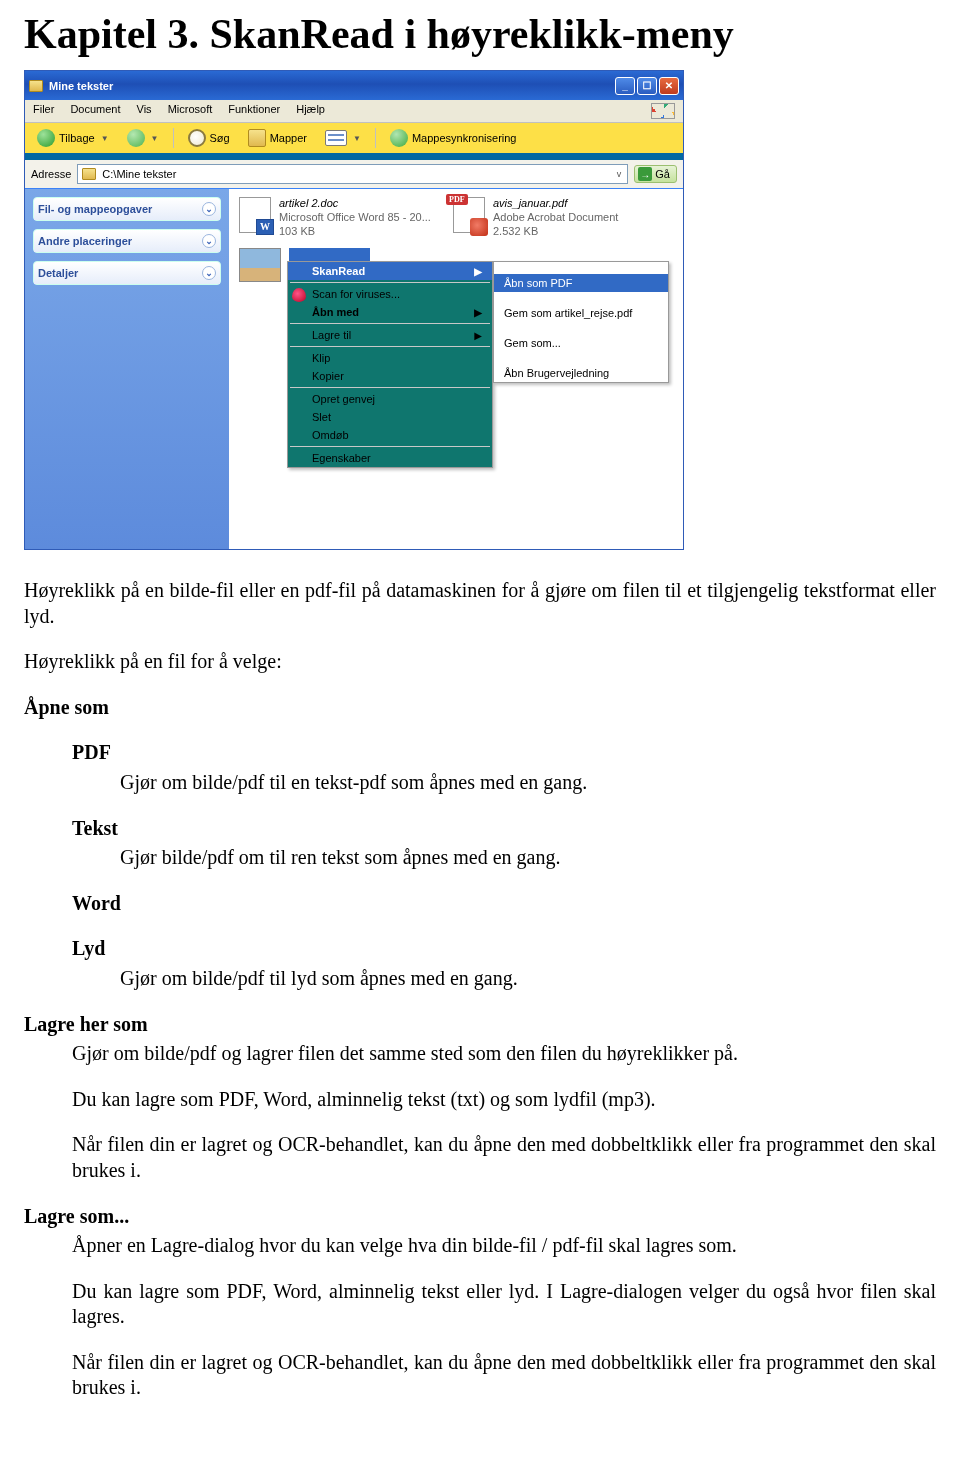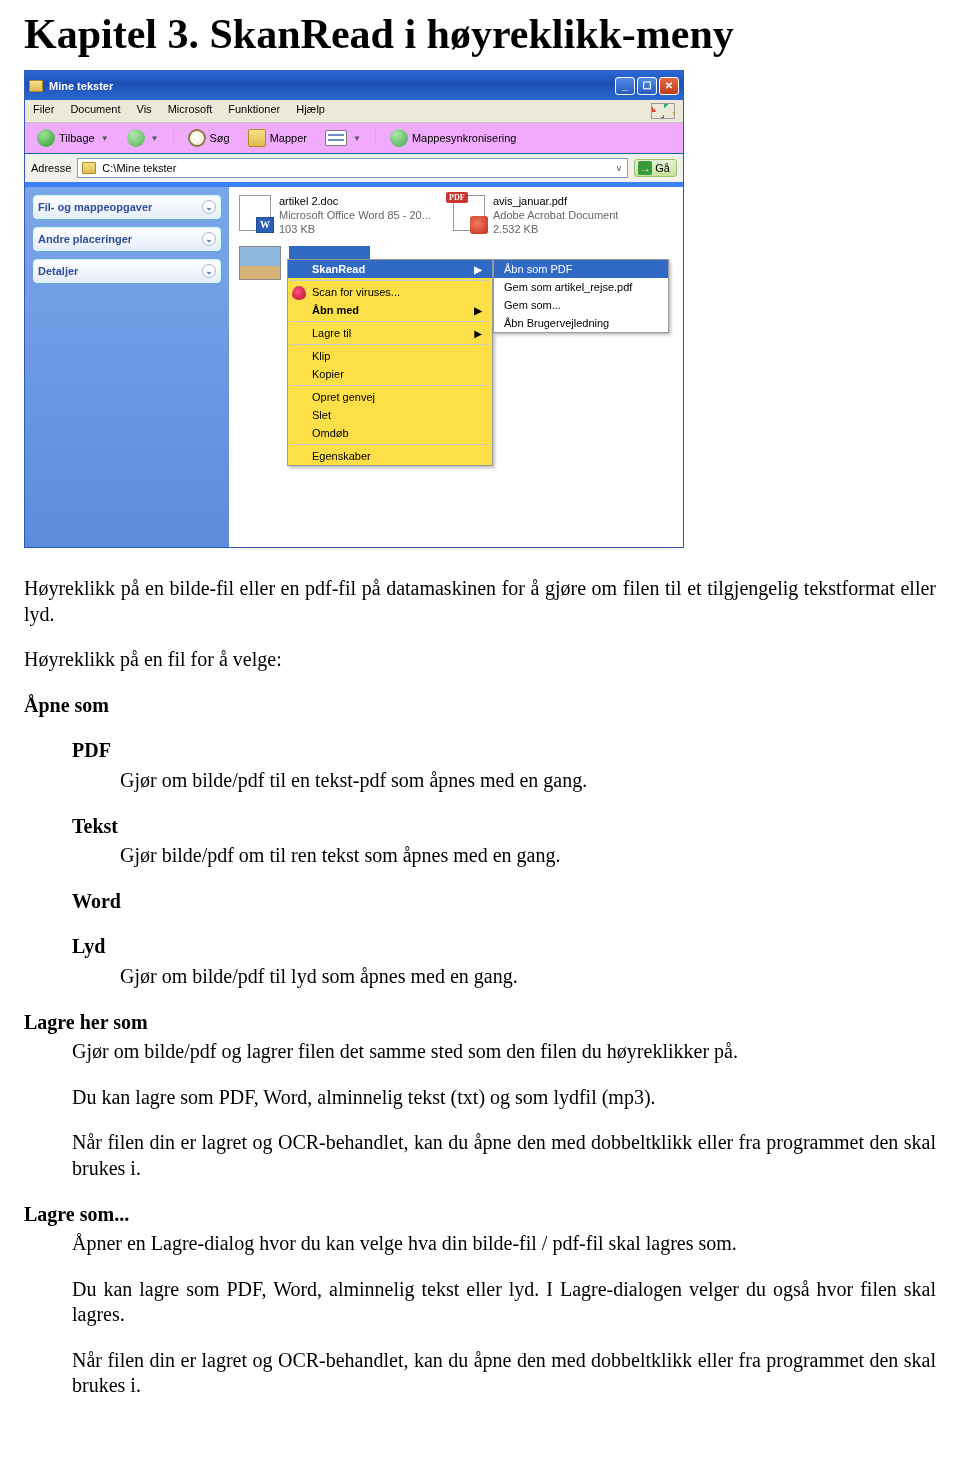--- a/index.html
+++ b/index.html
@@ -70,22 +70,22 @@
       linear-gradient(135deg,#3a7,#3a7 25%,transparent 25%) 12px 0/12px 8px no-repeat,
       linear-gradient(-45deg,#37d,#37d 25%,transparent 25%) 0 8px/12px 8px no-repeat,
       linear-gradient(-135deg,#fb3,#fb3 25%,transparent 25%) 12px 8px/12px 8px no-repeat;
     border: 1px solid #999;
   }
   .xp-toolbar {
     display: flex;
     align-items: center;
     gap: 6px;
     padding: 4px 6px;
-    background: #f0abfc;
-    border-bottom: 1px solid #0369a1;
+    background: #fde047;
+    border-bottom: 7px solid #0369a1;
   }
   .tb-btn {
     display: flex; align-items: center; gap: 4px;
     padding: 2px 6px;
     border-radius: 3px;
   }
   .tb-ico { width: 18px; height: 18px; border-radius: 50%; }
   .tb-ico.green-back { background: radial-gradient(circle at 35% 30%,#9de29a,#2a9a2a); }
   .tb-ico.green-fwd { background: radial-gradient(circle at 35% 30%,#b4e8b1,#4db14d); }
   .tb-ico.mag { background: radial-gradient(circle at 40% 40%,#fff,#efe9cf); border: 2px solid #8a7a40; }
@@ -102,21 +102,21 @@
   .tb-ico.views::after { top: 8px; }
   .tb-ico.sync {
     background: radial-gradient(circle at 35% 30%,#b1e6b1,#3ca83c);
   }
   .tb-sep { width: 1px; height: 20px; background: #c0c0c0; margin: 0 2px; }
   .tb-caret { font-size: 8px; color: #555; margin-left: 2px; }
   .xp-addr {
     display: flex; align-items: center; gap: 6px;
     padding: 4px 6px;
     background: #f3f2ea;
-    border-bottom: 5px solid #3b82f6;
+    border-bottom: 1px solid #3b82f6;
   }
   .addr-box {
     flex: 1;
     display: flex; align-items: center;
     height: 20px;
     background: #fff;
     border: 1px solid #7f9db9;
     padding: 0 4px;
   }
   .addr-box .small-folder {
@@ -175,28 +175,28 @@
   .file-item { display: flex; gap: 8px; width: 200px; }
   .fi-ico { width: 32px; height: 36px; border: 1px solid #999; background: #fff; position: relative; }
   .fi-ico.doc::after { content: "W"; position: absolute; right: -4px; bottom: -3px; width: 16px; height: 14px; background: #2b5fb4; color: #fff; font: bold 10px/14px Tahoma; text-align: center; border: 1px solid #204a93; }
   .fi-ico.pdf { background: linear-gradient(#fff,#fff); }
   .fi-badge-pdf { position: absolute; top: -4px; left: -8px; font: bold 8px Tahoma; color: #fff; background: #c33; padding: 1px 3px; border-radius: 2px; }
   .fi-ico.pdf::after { content: ""; position: absolute; right: -4px; bottom: -4px; width: 18px; height: 18px; background: radial-gradient(circle at 40% 40%,#f17b66,#c12e15); border-radius: 3px; }
   .fi-ico.jpg { border: none; width: 42px; height: 34px; }
   .jpg-thumb { width: 100%; height: 100%; background: linear-gradient(to top,#d7b37a 40%,#8fb8dd 40%); border: 1px solid #888; }
   .file-item.sel .fi-text .fname { background: #316ac5; color: #fff; padding: 16px 2px; }
   .fi-text { font-size: 11px; line-height: 1.25; }
-  .fi-text .fname { color: #000; }
+  .fi-text .fname { color: #000; font-style: italic; }
   .fi-text .meta { color: #666; }
   
   .ctx {
     position: absolute;
     top: 72px; left: 58px;
     width: 206px;
-    background: #fde047;
+    background: #0f766e;
     border: 1px solid #999;
     box-shadow: 2px 2px 3px rgba(0,0,0,0.25);
   }
   .ctx .row {
     display: flex; align-items: center;
     padding: 3px 10px 3px 24px;
     position: relative;
   }
   .ctx .row.hl { background: #316ac5; color: #fff; }
   .ctx .row .arrow { margin-left: auto; font-size: 10px; }
@@ -208,21 +208,21 @@
   .rico.shield { background: radial-gradient(circle at 40% 40%,#f58,#b02); border-radius: 50% 50% 50% 50% / 60% 60% 40% 40%; }
   
   .submenu {
     position: absolute;
     top: 72px; left: 264px;
     width: 176px;
     background: #fff;
     border: 1px solid #999;
     box-shadow: 2px 2px 3px rgba(0,0,0,0.25);
   }
-  .submenu .row { padding: 3px 10px; }
+  .submenu .row { padding: 3px 10px; margin-top: 12px; }
   .submenu .row.hl { background: #316ac5; color: #fff; }
 
   
   .doc {
     font-family: "Book Antiqua", Palatino, Georgia, serif;
     font-size: 20px;
     line-height: 1.28;
     text-align: justify;
   }
   .doc p { margin: 0 0 4px 0; }

